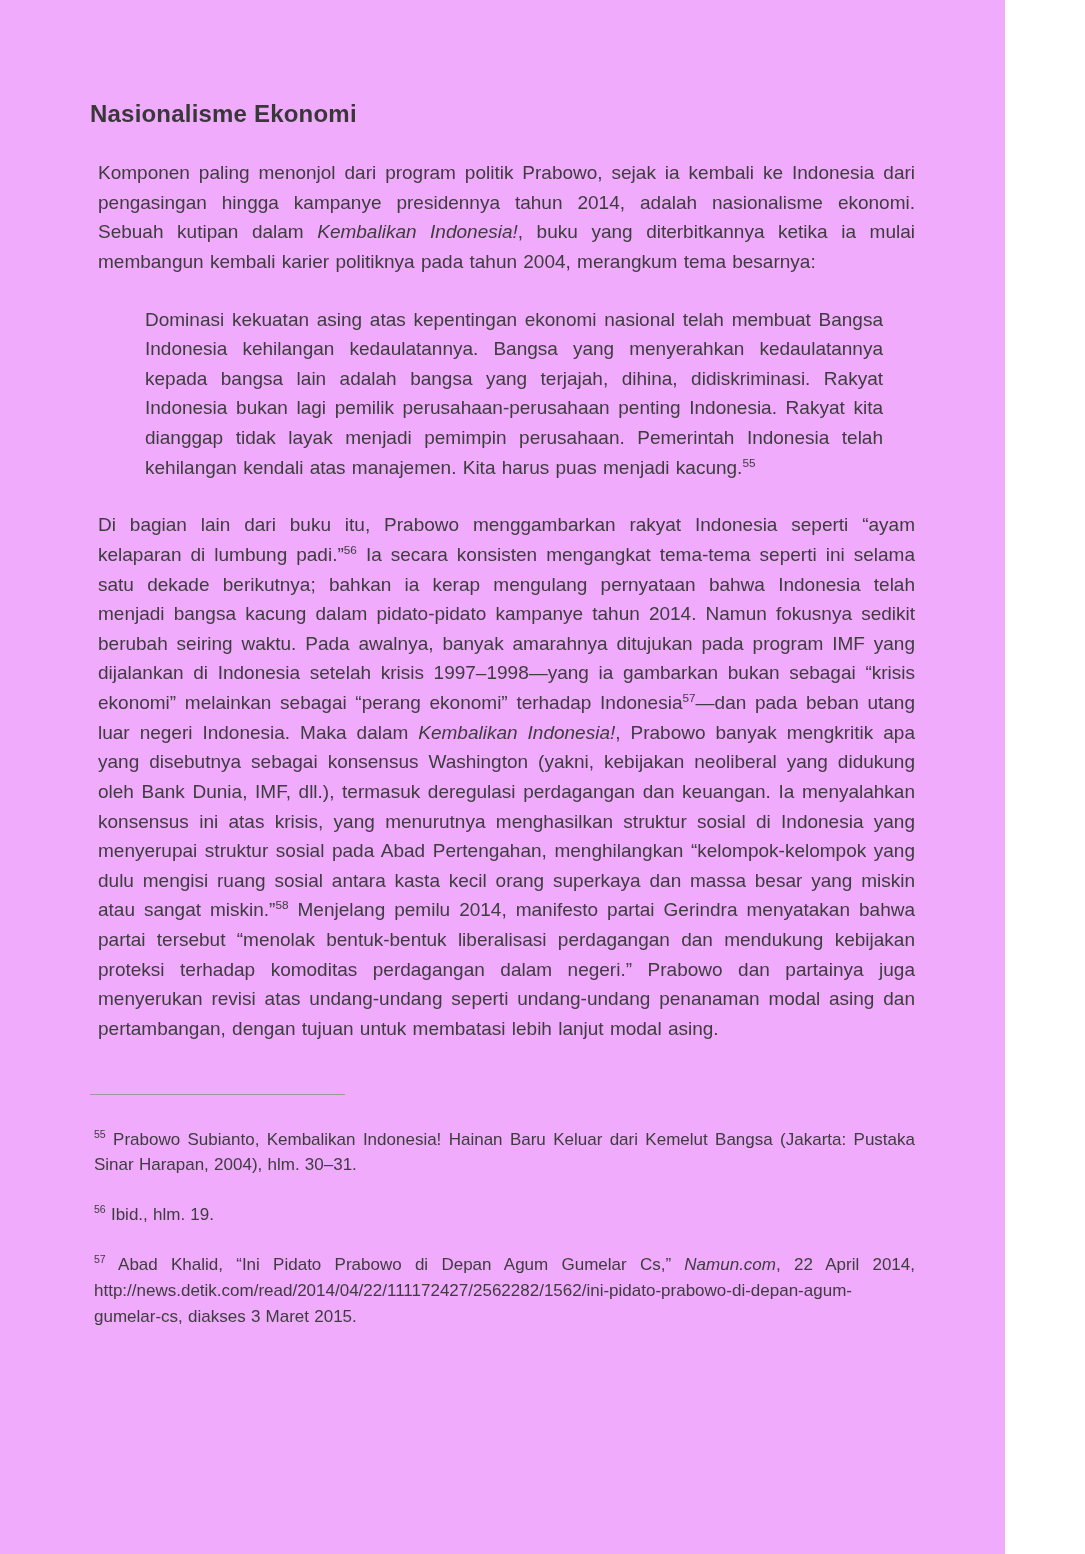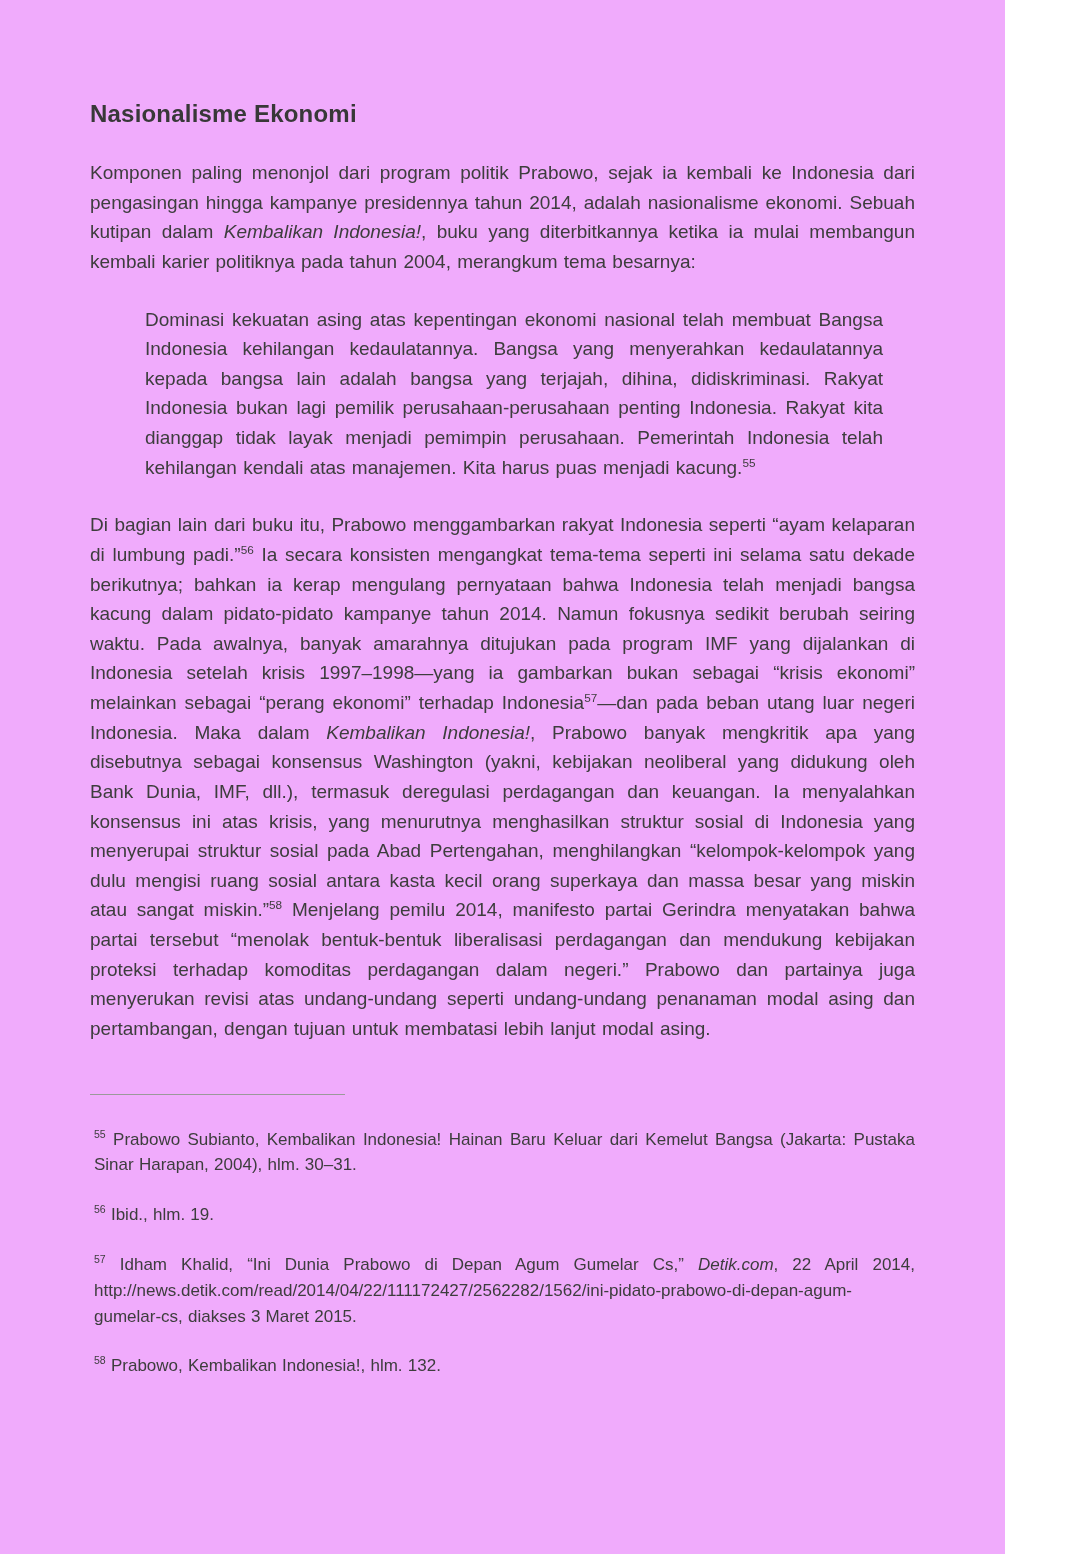--- a/index.html
+++ b/index.html
@@ -20,21 +20,21 @@
     font-size: 24px;
     font-weight: 700;
     margin: 0 0 30px 0;
     letter-spacing: 0.2px;
     color: #383838;
   }
   .body-text {
     font-size: 19px;
     line-height: 1.56;
     text-align: justify;
-    margin: 0 0 28px 0;
+    margin: 0 0 28px 8px;
     word-spacing: 1px;
   }
   blockquote.quote {
     margin: 28px 32px 28px 55px;
   }
   .body-text sup, .footnote sup {
     font-size: 0.62em;
     line-height: 0;
     vertical-align: super;
   }
@@ -67,17 +67,16 @@
 
   <blockquote class="body-text quote"><span>Dominasi kekuatan asing atas kepentingan ekonomi nasional telah membuat Bangsa Indonesia kehilangan kedaulatannya. Bangsa yang menyerahkan kedaulatannya kepada bangsa lain adalah bangsa yang terjajah, dihina, didiskriminasi. Rakyat Indonesia bukan lagi pemilik perusahaan-perusahaan penting Indonesia. Rakyat kita dianggap tidak layak menjadi pemimpin perusahaan. Pemerintah Indonesia telah kehilangan kendali atas manajemen. Kita harus puas menjadi kacung.</span><sup>55</sup></blockquote>
 
   <p class="body-text"><span>Di bagian lain dari buku itu, Prabowo menggambarkan rakyat Indonesia seperti “ayam kelaparan di lumbung padi.”</span><sup>56</sup><span> Ia secara konsisten mengangkat tema-tema seperti ini selama satu dekade berikutnya; bahkan ia kerap mengulang pernyataan bahwa Indonesia telah menjadi bangsa kacung dalam pidato-pidato kampanye tahun 2014. Namun fokusnya sedikit berubah seiring waktu. Pada awalnya, banyak amarahnya ditujukan pada program IMF yang dijalankan di Indonesia setelah krisis 1997–1998—yang ia gambarkan bukan sebagai “krisis ekonomi” melainkan sebagai “perang ekonomi” terhadap Indonesia</span><sup>57</sup><span>—dan pada beban utang luar negeri Indonesia. Maka dalam </span><em>Kembalikan Indonesia!</em><span>, Prabowo banyak mengkritik apa yang disebutnya sebagai konsensus Washington (yakni, kebijakan neoliberal yang didukung oleh Bank Dunia, IMF, dll.), termasuk deregulasi perdagangan dan keuangan. Ia menyalahkan konsensus ini atas krisis, yang menurutnya menghasilkan struktur sosial di Indonesia yang menyerupai struktur sosial pada Abad Pertengahan, menghilangkan “kelompok-kelompok yang dulu mengisi ruang sosial antara kasta kecil orang superkaya dan massa besar yang miskin atau sangat miskin.”</span><sup>58</sup><span> Menjelang pemilu 2014, manifesto partai Gerindra menyatakan bahwa partai tersebut “menolak bentuk-bentuk liberalisasi perdagangan dan mendukung kebijakan proteksi terhadap komoditas perdagangan dalam negeri.” Prabowo dan partainya juga menyerukan revisi atas undang-undang seperti undang-undang penanaman modal asing dan pertambangan, dengan tujuan untuk membatasi lebih lanjut modal asing.</span></p>
 
   <div class="footnotes">
     <hr class="footnote-rule">
     <div id="footnotes-list">
         <p class="footnote"><sup>55</sup><span> Prabowo Subianto, Kembalikan Indonesia! Hainan Baru Keluar dari Kemelut Bangsa (Jakarta: Pustaka Sinar Harapan, 2004), hlm. 30–31.</span></p>
         <p class="footnote"><sup>56</sup><span> Ibid., hlm. 19.</span></p>
-        <p class="footnote"><sup>57</sup><span> Idham Khalid, “Ini Dunia Prabowo di Depan Agum Gumelar Cs,” </span><em>Detik.com</em><span>, 22 April 2014, http://news.detik.com/read/2014/04/22/111172427/2562282/1562/ini-pidato-prabowo-di-depan-agum-gumelar-cs, diakses 3 Maret 2015.</span></p>
-        <p class="footnote"><sup>58</sup><span> Prabowo, Kembalikan Indonesia!, hlm. 132.</span></p>
+        <p class="footnote"><sup>57</sup><span> Abad Khalid, “Ini Pidato Prabowo di Depan Agum Gumelar Cs,” </span><em>Namun.com</em><span>, 22 April 2014, http://news.detik.com/read/2014/04/22/111172427/2562282/1562/ini-pidato-prabowo-di-depan-agum-gumelar-cs, diakses 3 Maret 2015.</span></p>
       </div>
   </div>
 </div>
 
 </body></html>

